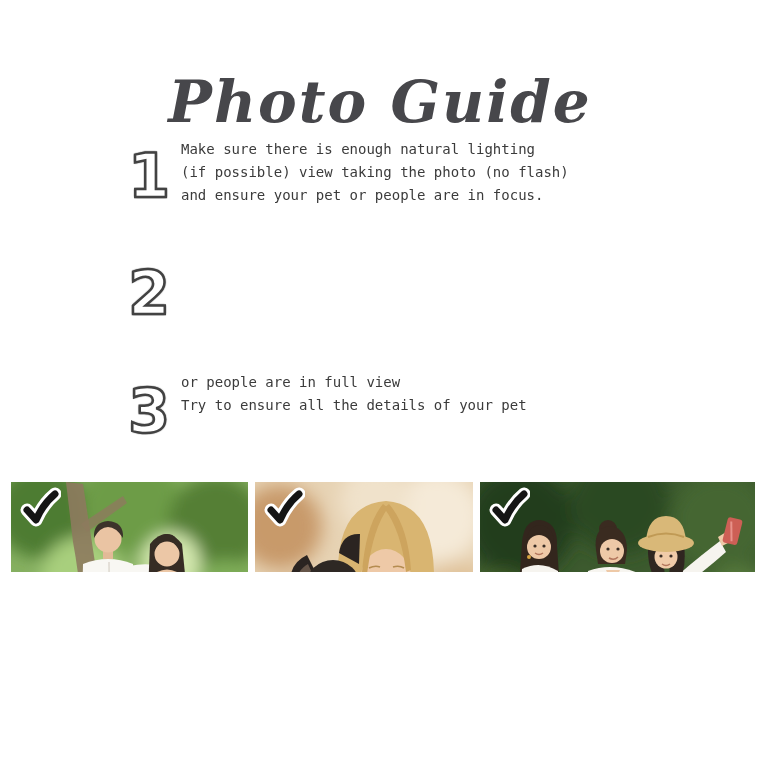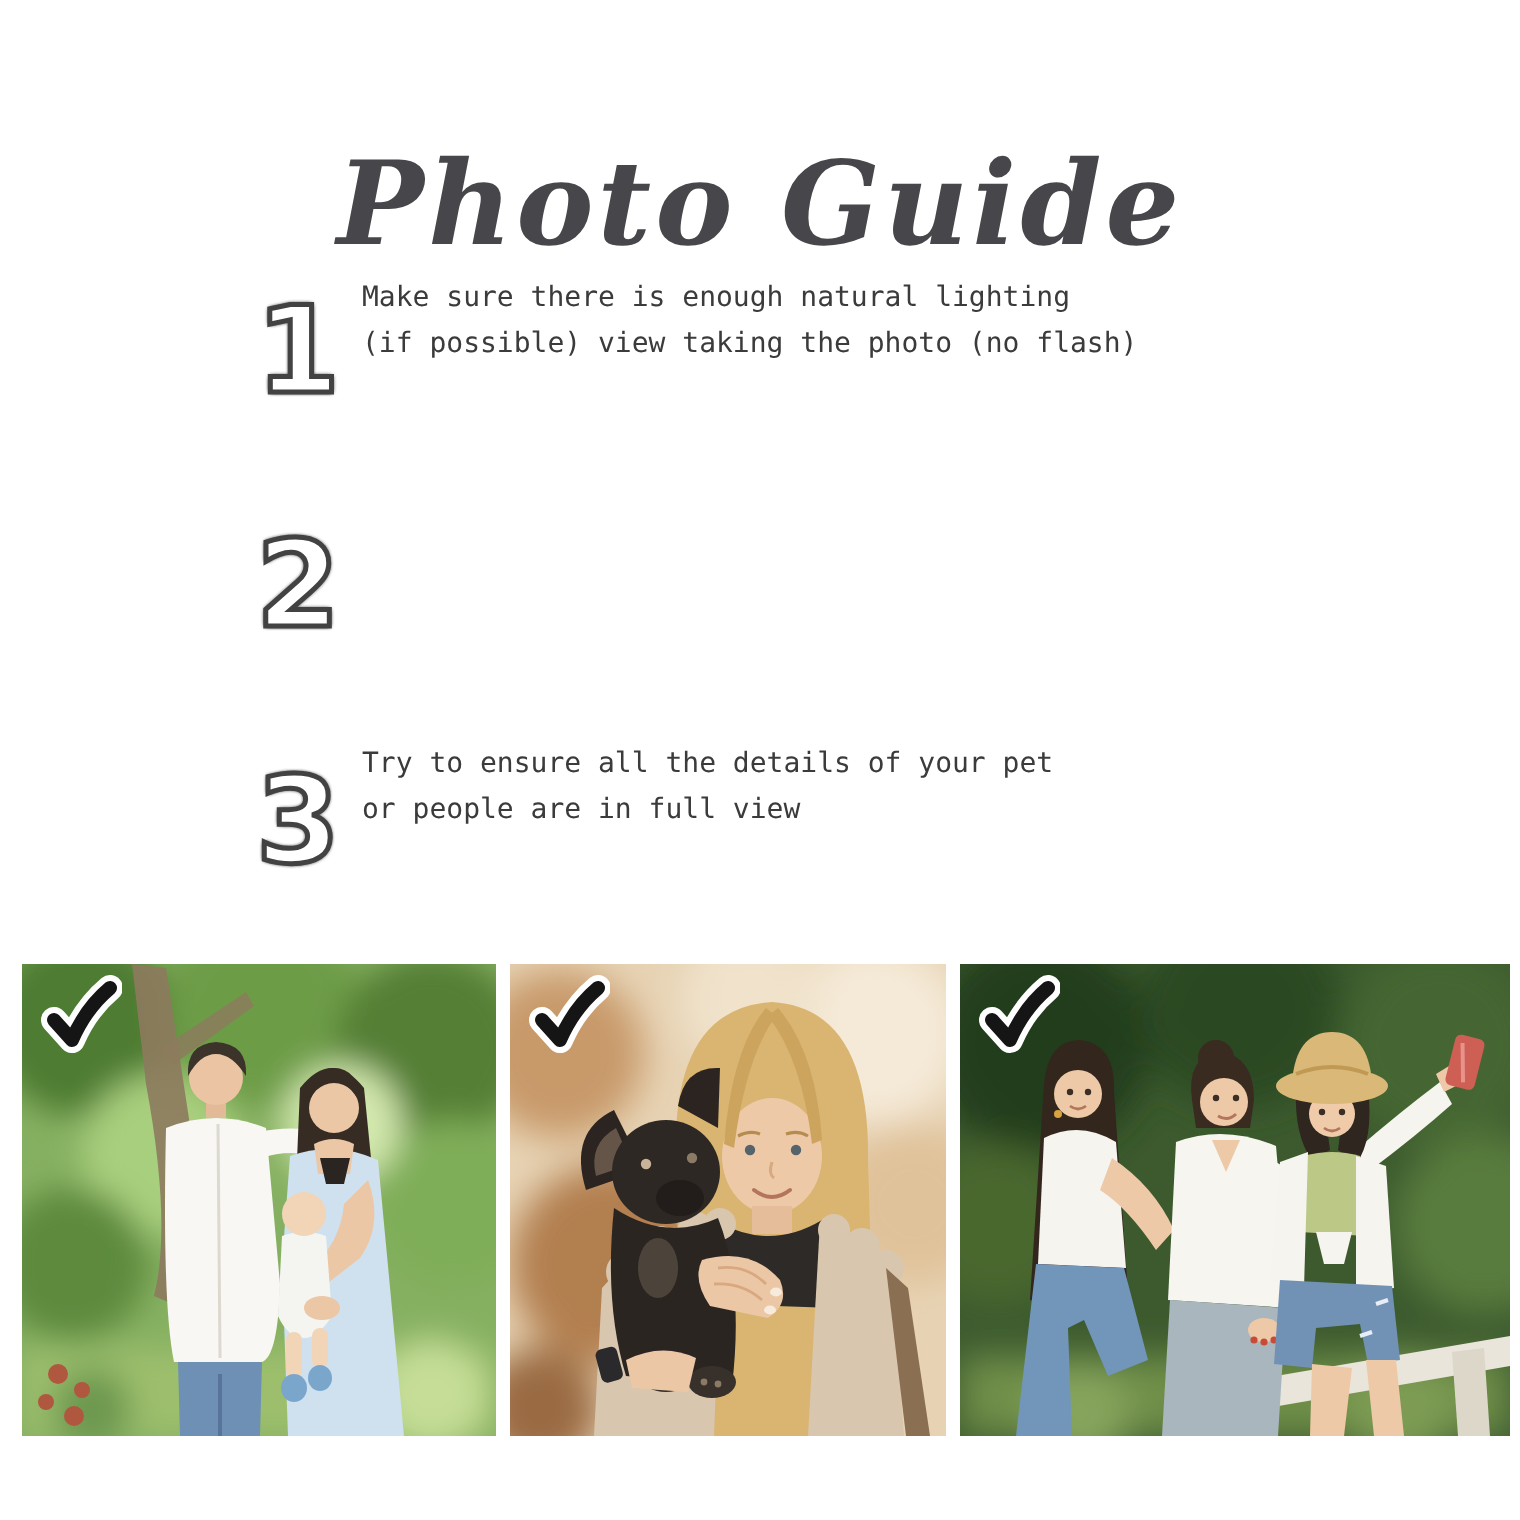--- a/index.html
+++ b/index.html
@@ -1,16 +1,16 @@
 <!DOCTYPE html>
 <html><head>
 <meta charset="utf-8">
 <style>
   html,body{margin:0;padding:0;background:#ffffff;}
-  .page{position:relative;width:760px;height:760px;background:#ffffff;overflow:hidden;
+  .page{position:relative;width:760px;height:572px;background:#ffffff;overflow:hidden;
         font-family:"DejaVu Sans",sans-serif;}
   .title{position:absolute;top:26px;left:0;width:100%;text-align:center;
          font-family:"DejaVu Serif",serif;font-style:italic;font-weight:700;
          font-size:58px;line-height:74px;color:#47474b;letter-spacing:2px;}
   .step-number{position:absolute;left:122px;width:54px;text-align:center;
          font-family:"DejaVu Sans",sans-serif;font-weight:700;font-size:60px;line-height:1;
          color:#ffffff;-webkit-text-stroke:2.5px #424242;
          text-shadow:0 0 2px #424242,0 0 2px #424242,0 0 2px #424242,0 0 2px #424242;}
   .n1{top:146px}.n2{top:263px}.n3{top:381px}
   .step-text{position:absolute;left:181px;font-family:"DejaVu Sans Mono",monospace;
@@ -26,30 +26,31 @@
 
 <div class="page">
 
   <h1 class="title">Photo Guide</h1>
 
   <section>
     <div class="step-number n1">1</div>
     <div class="step-text t1">
       <div>Make sure there is enough natural lighting</div>
       <div>(if possible) view taking the photo (no flash)</div>
+      <div>and ensure your pet or people are in focus.</div>
     </div>
 
     <div class="step-number n2">2</div>
     <div class="step-text t2">
     </div>
 
     <div class="step-number n3">3</div>
     <div class="step-text t3">
+      <div>or people are in full view</div>
       <div>Try to ensure all the details of your pet</div>
-      <div>or people are in full view</div>
     </div>
   </section>
 
   <section>
 
     <figure class="photo p1" style="margin:0">
       <svg class="scene" viewBox="0 0 237 236">
         <defs>
             <filter id="blur1" x="-30%" y="-30%" width="160%" height="160%">
               <feGaussianBlur stdDeviation="8"></feGaussianBlur>

